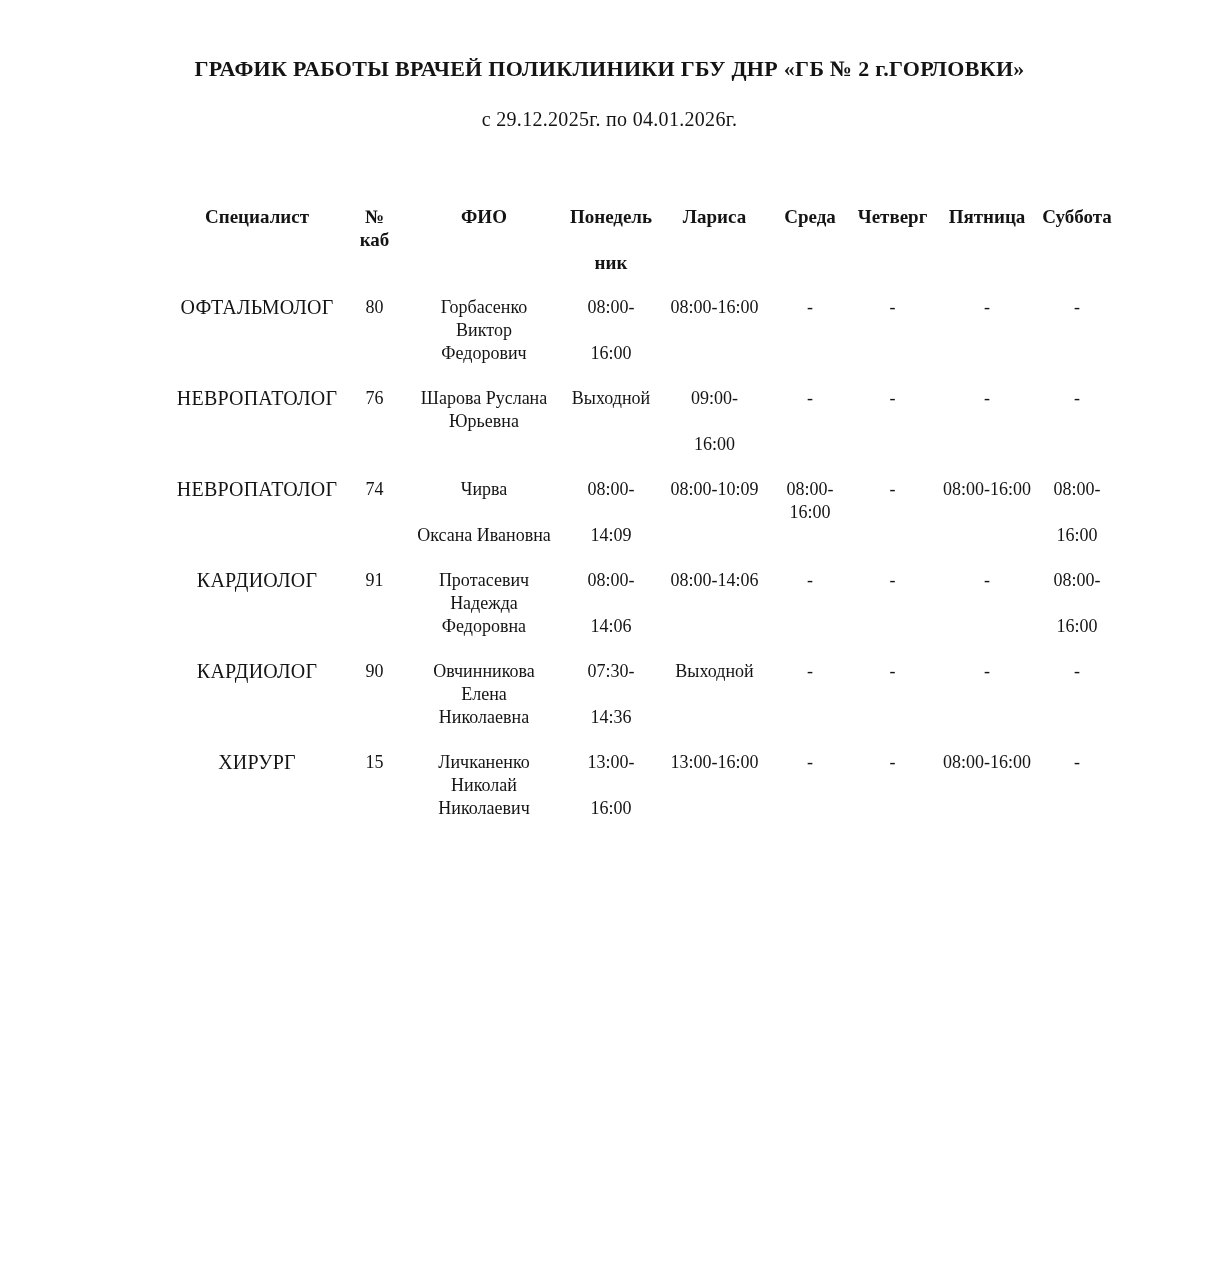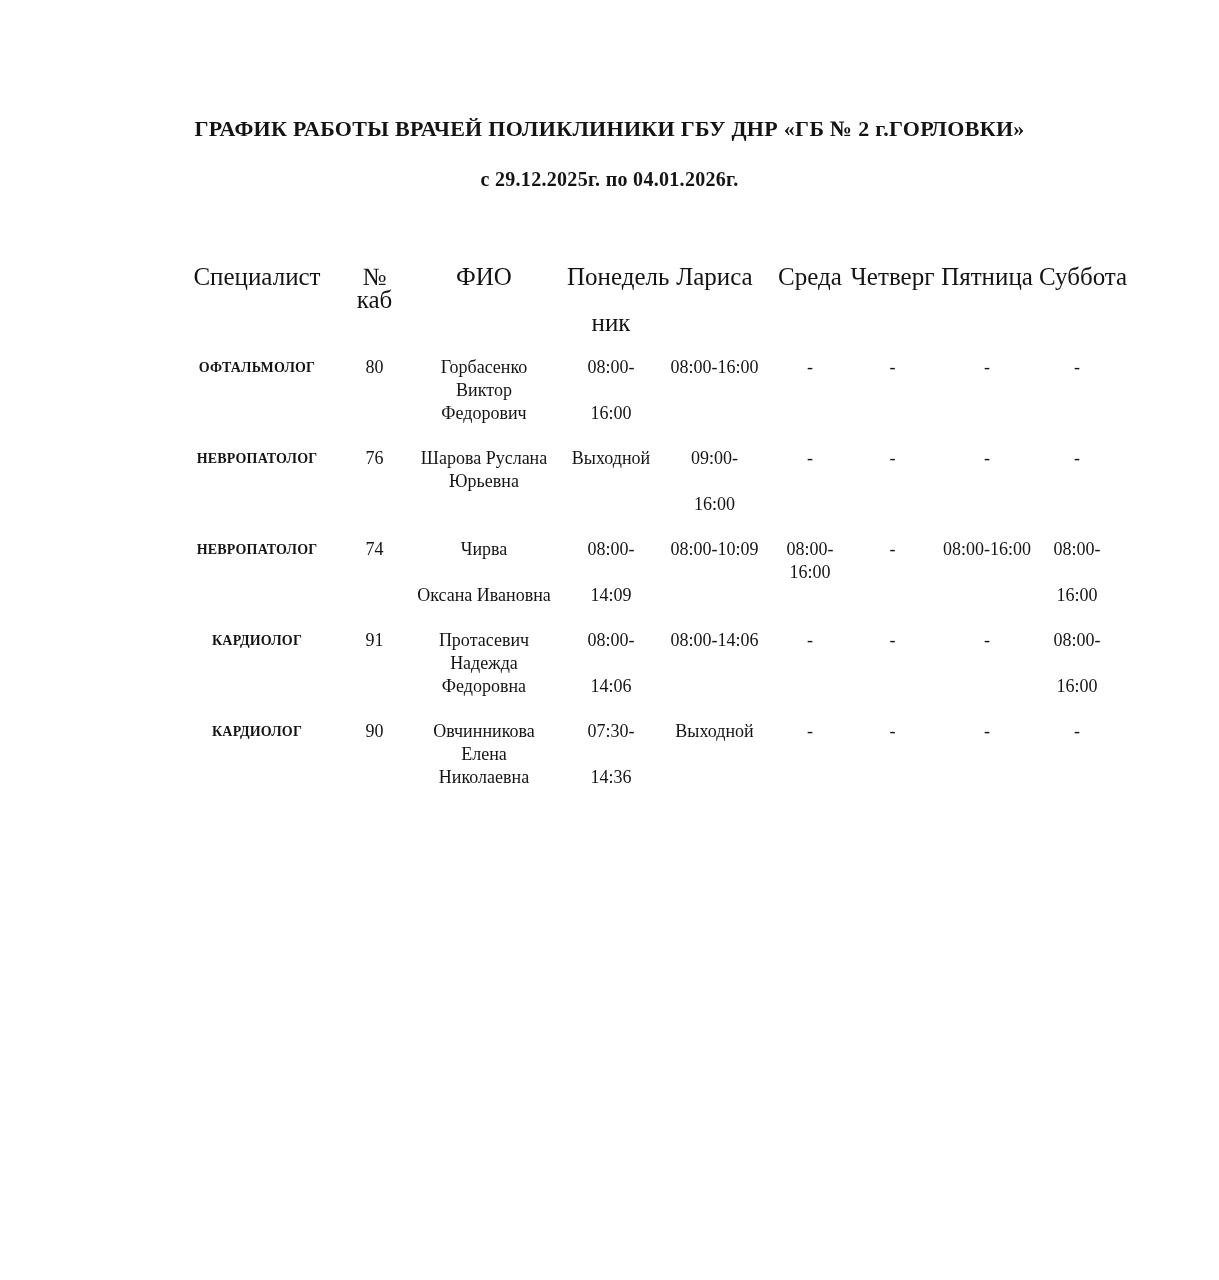--- a/index.html
+++ b/index.html
@@ -8,33 +8,33 @@
     background: #ffffff;
   }
   body {
     width: 1219px;
     height: 1280px;
     font-family: "Liberation Serif", "DejaVu Serif", serif;
     color: #141414;
     overflow: hidden;
   }
   .doc {
-    padding-top: 116px;
+    padding-top: 56px;
   }
   .title {
     font-size: 22px;
     font-weight: bold;
     text-align: center;
     margin: 0 70px;
     letter-spacing: 0.3px;
     line-height: 26px;
   }
   .period {
     font-size: 20px;
-    font-weight: bold;
+    font-weight: normal;
     text-align: center;
     margin-top: 26px;
     letter-spacing: 0.3px;
   }
   table.schedule {
     border-collapse: collapse;
     table-layout: fixed;
     margin-left: 168px;
     margin-top: 74px;
     width: 949px;
@@ -42,26 +42,26 @@
   .schedule th, .schedule td {
     vertical-align: top;
     text-align: center;
     white-space: pre-line;
     font-size: 18px;
     line-height: 23px;
     padding: 0 2px 22px 2px;
     font-weight: normal;
   }
   .schedule th {
-    font-weight: normal;
-    font-size: 25px;
+    font-weight: bold;
+    font-size: 19px;
   }
   .schedule td.spec {
-    font-weight: bold;
-    font-size: 14px;
+    font-weight: normal;
+    font-size: 20px;
     letter-spacing: 0.2px;
     text-align: center;
   }
 </style>
 </head>
 <body>
 
 <main class="doc">
   <h1 class="title">ГРАФИК РАБОТЫ ВРАЧЕЙ ПОЛИКЛИНИКИ ГБУ ДНР «ГБ № 2 г.ГОРЛОВКИ»</h1>
   <h2 class="period">с 29.12.2025г. по 04.01.2026г.</h2>
@@ -166,15 +166,30 @@
 Николаевна</td>
         <td>07:30-
 
 14:36</td>
         <td>Выходной</td>
         <td>-</td>
         <td>-</td>
         <td>-</td>
         <td>-</td>
       </tr>
+      <tr>
+        <td class="spec">ХИРУРГ</td>
+        <td>15</td>
+        <td>Личканенко
+Николай
+Николаевич</td>
+        <td>13:00-
+
+16:00</td>
+        <td>13:00-16:00</td>
+        <td>-</td>
+        <td>-</td>
+        <td>08:00-16:00</td>
+        <td>-</td>
+      </tr>
     </tbody>
   </table>
 </main>
 
 </body></html>

